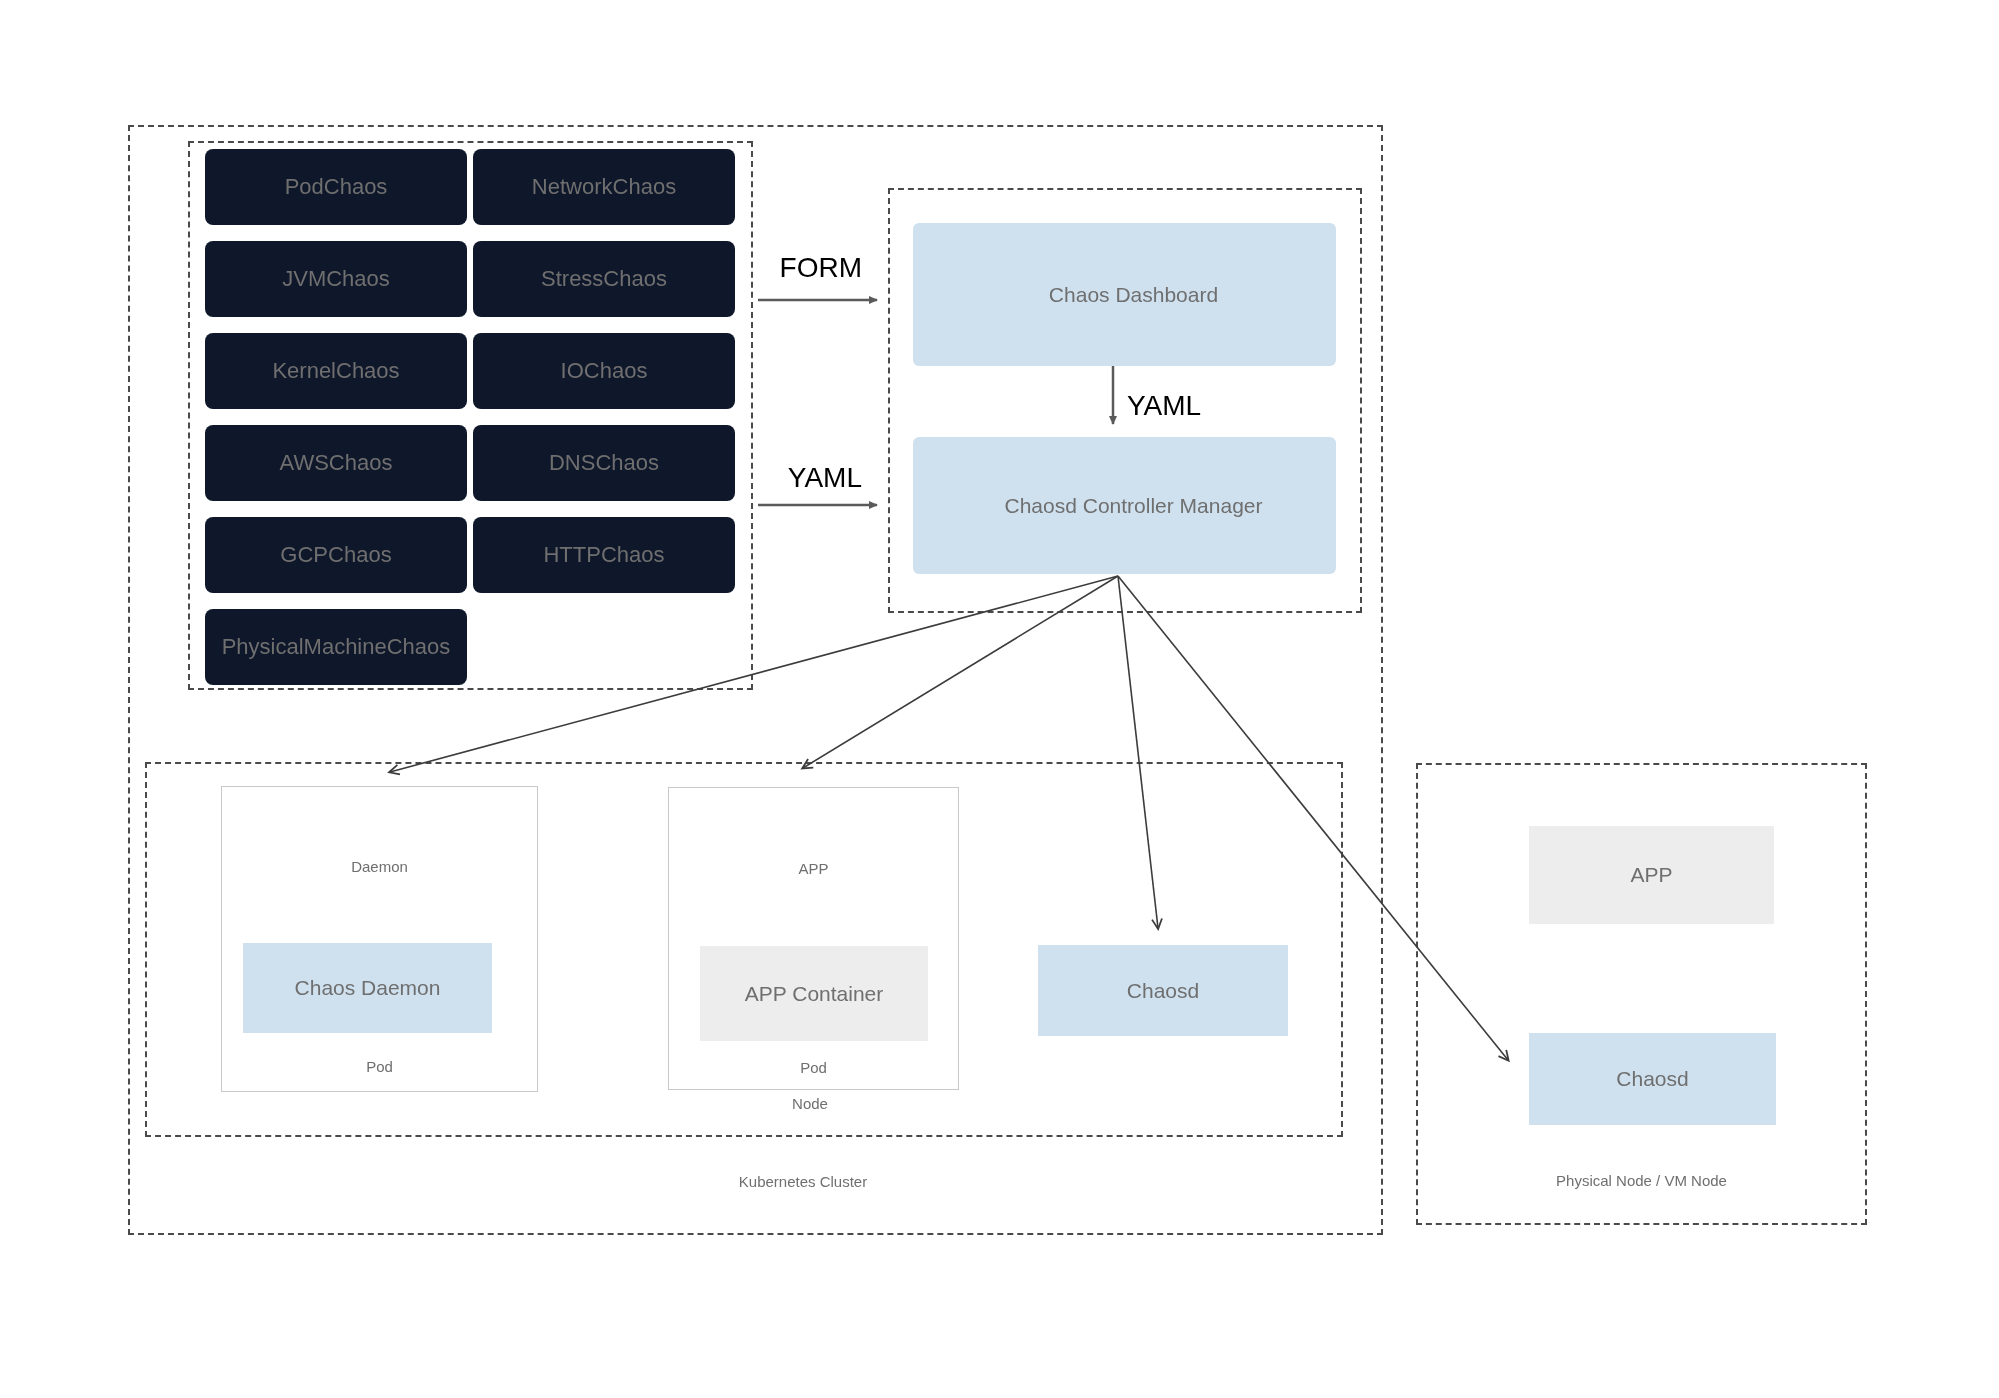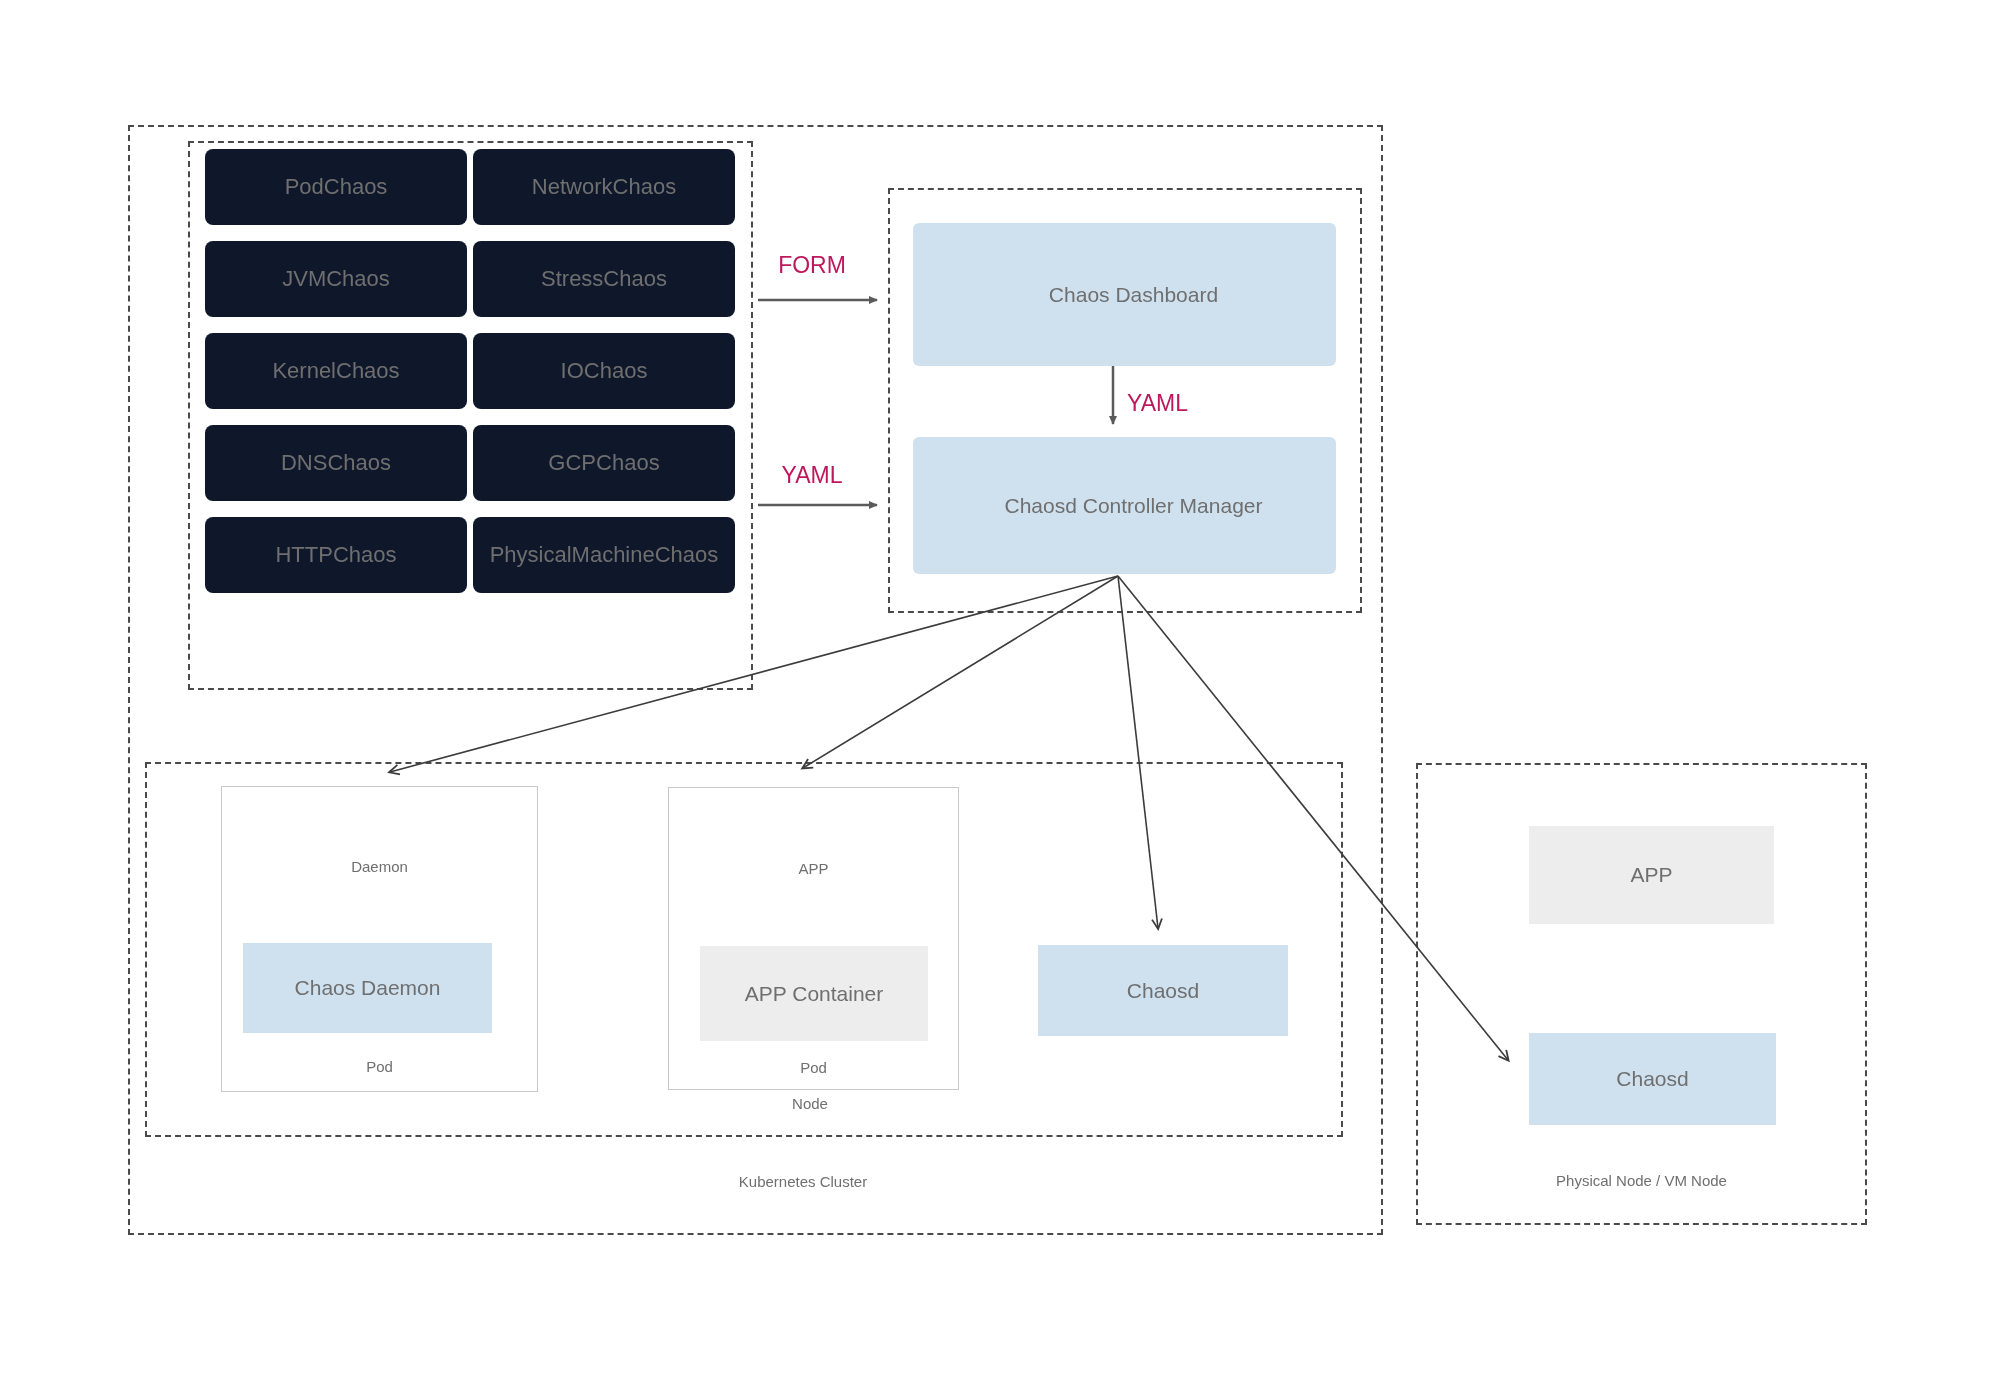--- a/index.html
+++ b/index.html
@@ -28,40 +28,41 @@
   }
   .chaos-grid .cell{
     background:#0f172a;border-radius:8px;display:flex;align-items:center;
     justify-content:center;font-size:22px;color:#6f6f6f;
   }
   .lbl{
     position:absolute;font-size:15px;color:#6f6f6f;text-align:center;
     white-space:nowrap;
   }
   .arrow-lbl{
-    position:absolute;font-size:23px;color:#be185d;text-align:center;white-space:nowrap;
+    position:absolute;font-size:28px;color:#000000;text-align:right;white-space:nowrap;
   }
   svg.overlay{position:absolute;left:0;top:0;pointer-events:none;z-index:5;}
 </style>
 </head>
 <body>
 
 <div class="canvas">
 
   <div class="dashed-box" style="left:128px;top:125px;width:1255px;height:1110px;"></div>
 
   <div class="dashed-box" style="left:188px;top:141px;width:565px;height:549px;"></div>
 
   <div class="chaos-grid">
     <div class="cell">PodChaos</div>
     <div class="cell">NetworkChaos</div>
     <div class="cell">JVMChaos</div>
     <div class="cell">StressChaos</div>
     <div class="cell">KernelChaos</div>
     <div class="cell">IOChaos</div>
+    <div class="cell">AWSChaos</div>
     <div class="cell">DNSChaos</div>
     <div class="cell">GCPChaos</div>
     <div class="cell">HTTPChaos</div>
     <div class="cell">PhysicalMachineChaos</div>
   </div>
 
   <div class="dashed-box" style="left:888px;top:188px;width:474px;height:425px;"></div>
 
   <div class="fill-box blue-r" style="left:913px;top:223px;width:423px;height:143px;">
     <span>Chaos Dashboard</span>

